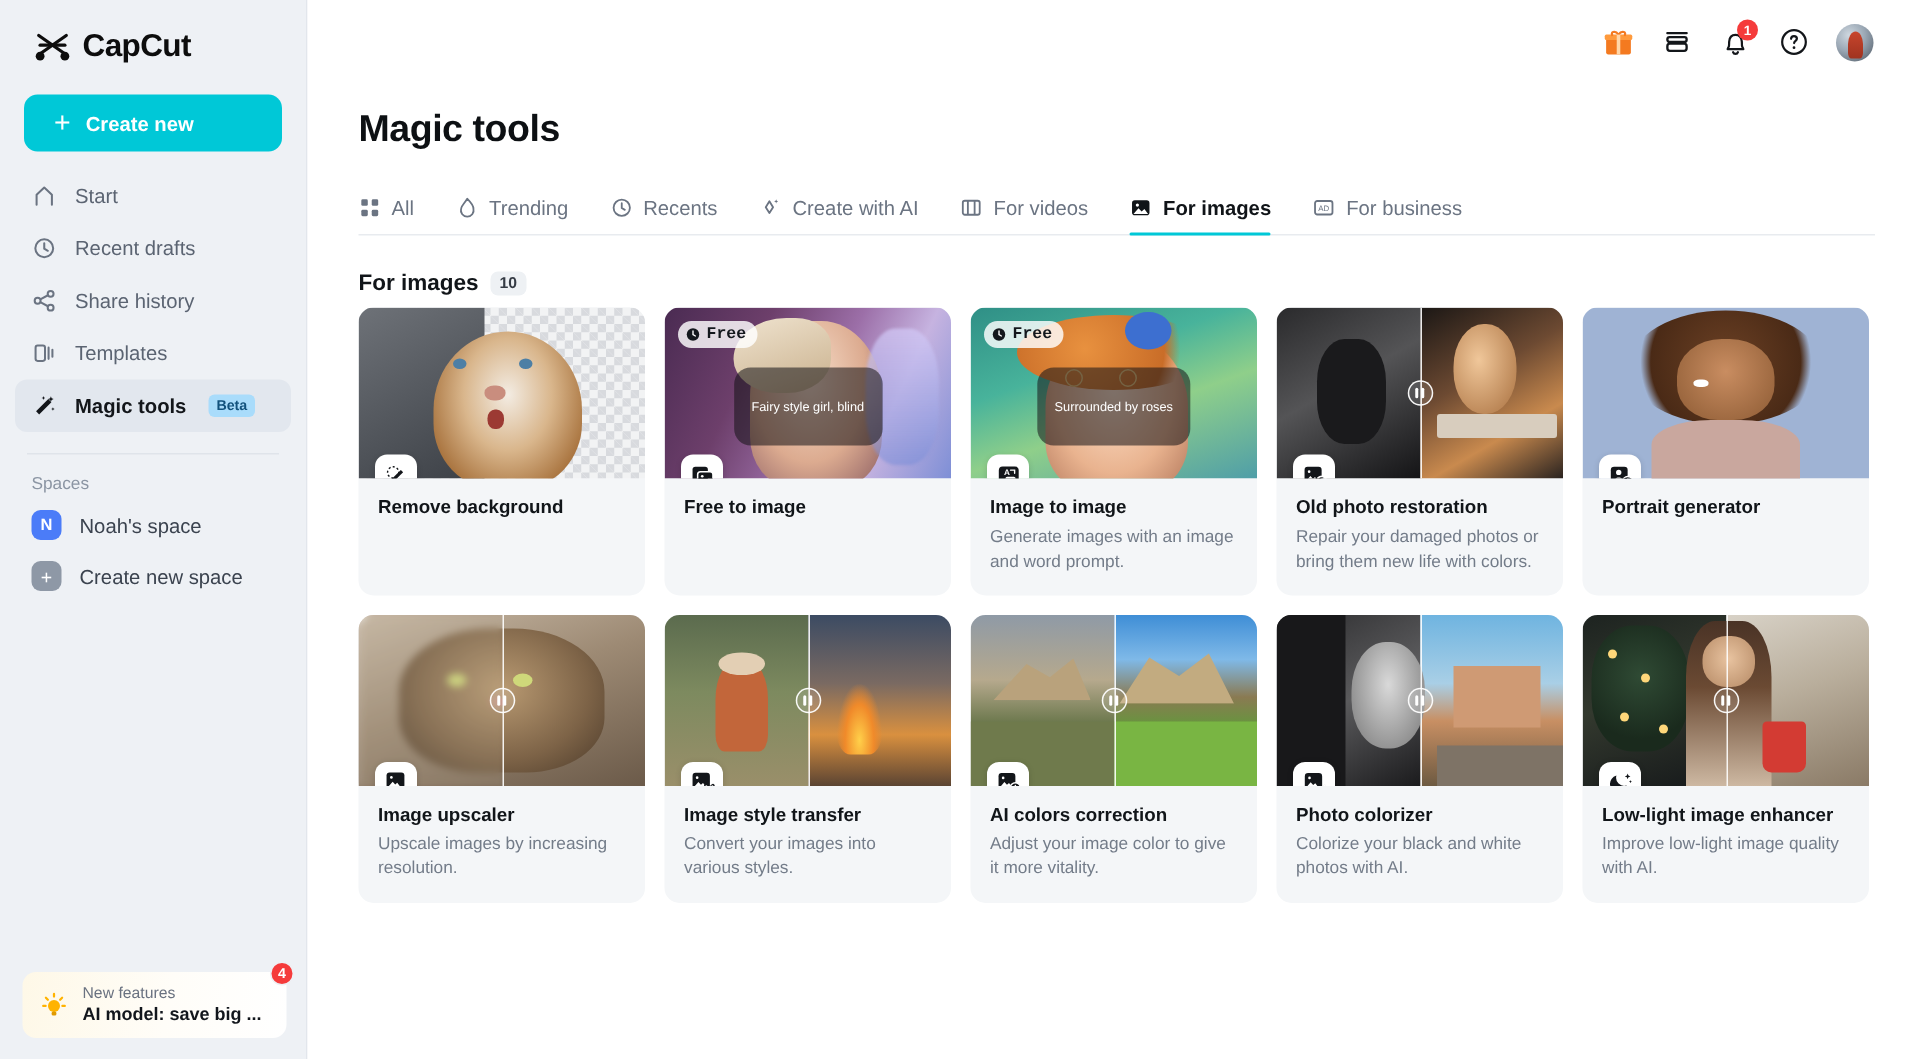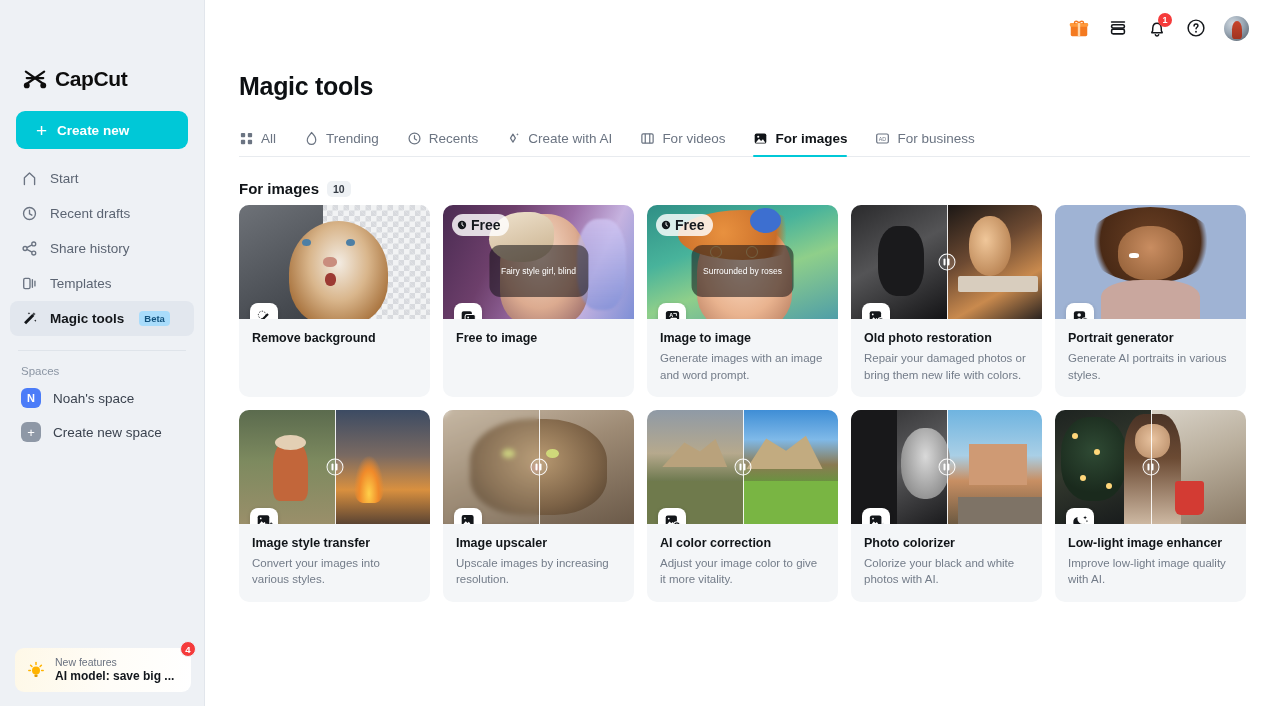--- a/index.html
+++ b/index.html
@@ -15,21 +15,20 @@
   .sidebar {
     width: 205px; height: 706px;
     background: #eef1f5;
     border-right: 1px solid #e2e6ec;
     position: relative;
     flex: 0 0 205px;
   }
   .logo-row {
     display: flex; align-items: center; gap: 7px;
     padding: 19px 0 0 22px;
-    margin-top: 48px;
   }
   .logo-mark { width: 26px; height: 22px; }
   .logo-text { font-size: 21px; font-weight: 700; color: #0d0d0d; letter-spacing: -0.4px; }
 
   .create-new {
     margin: 20px 16px 0 16px;
     height: 38px;
     background: #00c8d7;
     border-radius: 9px;
     display: flex; align-items: center; gap: 10px;
@@ -183,21 +182,21 @@
     z-index: 3;
   }
   .tool-badge svg { width: 17px; height: 17px; display:block; }
 
   .free-badge {
     position: absolute; left: 9px; top: 9px; z-index: 4;
     background: rgba(255,255,255,.82);
     border-radius: 11px;
     display: flex; align-items: center; gap: 4px;
     padding: 3px 8px 3px 5px;
-    font-size: 14px; color: #14181d; font-weight: 600;
+    font-size: 11px; color: #14181d; font-weight: 600; font-family: Liberation Mono, monospace;
   }
   .free-badge .clock { width: 10px; height: 10px; display:block; }
 
   .slider-handle {
     position: absolute; left: 50%; top: 50%;
     transform: translate(-50%,-50%);
     width: 17px; height: 17px; border-radius: 50%;
     border: 1.5px solid rgba(255,255,255,.95);
     background: rgba(255,255,255,.12);
     display: flex; align-items: center; justify-content: center;
@@ -559,46 +558,20 @@
               <rect x="2.2" y="2.6" width="13.2" height="13.4" rx="2.6" fill="#13161a"></rect>
               <circle cx="8.4" cy="7" r="2.1" fill="#fff"></circle>
               <path d="M4.4 14.6c.6-2.4 2.2-3.6 4-3.6s3.4 1.2 4 3.6z" fill="#fff"></path>
               <circle cx="15.4" cy="14" r="3.8" fill="#13161a" stroke="#fff" stroke-width="1.2"></circle>
               <path d="M15.4 12.2v3.6M13.6 14h3.6" stroke="#fff" stroke-width="1.2" stroke-linecap="round"></path>
             </svg>
           </div>
         </div>
         <div class="card-body">
           <div class="card-name">Portrait generator</div>
-          <div class="card-desc">Generate AI portraits in various styles.</div>
-        </div>
-      </div>
-
-      <div class="card">
-        <div class="card-media">
-          <div class="sc" style="width:50%;background:linear-gradient(180deg,#5b6b4e 0%,#7d8a5f 45%,#9a8f6a 100%);"></div>
-          <div class="sc" style="left:50%;width:50%;background:linear-gradient(180deg,#3c4b63 0%,#7a6a62 40%,#d9903f 70%,#5b4433 100%);"></div>
-          <div style="position:absolute;left:18%;top:26%;width:18%;height:54%;background:#c2663a;border-radius:42% 42% 18% 18%;"></div>
-          <div style="position:absolute;left:19%;top:22%;width:16%;height:13%;background:#e3cfb4;border-radius:50%;"></div>
-          <div style="position:absolute;left:60%;top:40%;width:16%;height:42%;background:radial-gradient(ellipse at 50% 80%,#ffd04a 0%,#f08a2a 45%,transparent 72%);border-radius:50% 50% 30% 30%;"></div>
-          <div class="slider-line"></div>
-          <div class="slider-handle"></div>
-          <div class="tool-badge">
-            <svg viewBox="0 0 20 20">
-              <rect x="2" y="2.6" width="13.6" height="12.4" rx="2.4" fill="#13161a"></rect>
-              <circle cx="5.6" cy="6.4" r="1.05" fill="#fff"></circle>
-              <path d="M3 13.9 L6.6 9.8 L8.6 11.9 L10.2 10.5 L12.8 13.9 Z" fill="#fff"></path>
-              <path d="M12.4 12.6 L18 17.4 M18 12.6 L12.4 17.4" stroke="#13161a" stroke-width="2.6" stroke-linecap="round"></path>
-              <path d="M12.8 13 L17.6 17 M17.6 13 L12.8 17" stroke="#fff" stroke-width="1.3" stroke-linecap="round"></path>
-            </svg>
-          </div>
-        </div>
-        <div class="card-body">
-          <div class="card-name">Image style transfer</div>
-          <div class="card-desc">Convert your images into various styles.</div>
         </div>
       </div>
 
       <div class="card">
         <div class="card-media">
           <div class="sc" style="background:linear-gradient(160deg,#c8b9a6 0%,#9d8a74 45%,#6b5a49 100%);"></div>
           <div style="position:absolute;left:14%;top:8%;width:72%;height:84%;background:radial-gradient(ellipse at 50% 42%,#b99a72 0%,#7d6347 60%,#4b3a2a 100%);border-radius:44% 44% 38% 38%;"></div>
           <div style="position:absolute;left:31%;top:34%;width:13px;height:9px;background:#cfd87a;border-radius:50%;"></div>
           <div style="position:absolute;left:54%;top:34%;width:13px;height:9px;background:#cfd87a;border-radius:50%;"></div>
           <div style="position:absolute;left:46%;top:48%;width:9px;height:6px;background:#c58a80;border-radius:45%;"></div>
@@ -615,40 +588,65 @@
           </div>
         </div>
         <div class="card-body">
           <div class="card-name">Image upscaler</div>
           <div class="card-desc">Upscale images by increasing resolution.</div>
         </div>
       </div>
 
       <div class="card">
         <div class="card-media">
+          <div class="sc" style="width:50%;background:linear-gradient(180deg,#5b6b4e 0%,#7d8a5f 45%,#9a8f6a 100%);"></div>
+          <div class="sc" style="left:50%;width:50%;background:linear-gradient(180deg,#3c4b63 0%,#7a6a62 40%,#d9903f 70%,#5b4433 100%);"></div>
+          <div style="position:absolute;left:18%;top:26%;width:18%;height:54%;background:#c2663a;border-radius:42% 42% 18% 18%;"></div>
+          <div style="position:absolute;left:19%;top:22%;width:16%;height:13%;background:#e3cfb4;border-radius:50%;"></div>
+          <div style="position:absolute;left:60%;top:40%;width:16%;height:42%;background:radial-gradient(ellipse at 50% 80%,#ffd04a 0%,#f08a2a 45%,transparent 72%);border-radius:50% 50% 30% 30%;"></div>
+          <div class="slider-line"></div>
+          <div class="slider-handle"></div>
+          <div class="tool-badge">
+            <svg viewBox="0 0 20 20">
+              <rect x="2" y="2.6" width="13.6" height="12.4" rx="2.4" fill="#13161a"></rect>
+              <circle cx="5.6" cy="6.4" r="1.05" fill="#fff"></circle>
+              <path d="M3 13.9 L6.6 9.8 L8.6 11.9 L10.2 10.5 L12.8 13.9 Z" fill="#fff"></path>
+              <path d="M12.4 12.6 L18 17.4 M18 12.6 L12.4 17.4" stroke="#13161a" stroke-width="2.6" stroke-linecap="round"></path>
+              <path d="M12.8 13 L17.6 17 M17.6 13 L12.8 17" stroke="#fff" stroke-width="1.3" stroke-linecap="round"></path>
+            </svg>
+          </div>
+        </div>
+        <div class="card-body">
+          <div class="card-name">Image style transfer</div>
+          <div class="card-desc">Convert your images into various styles.</div>
+        </div>
+      </div>
+
+      <div class="card">
+        <div class="card-media">
           <div class="sc" style="width:50%;background:linear-gradient(180deg,#8f9aa6 0%,#b6a98d 38%,#6f7a50 62%,#8a8f63 100%);"></div>
           <div class="sc" style="left:50%;width:50%;background:linear-gradient(180deg,#3f8ed6 0%,#7fb9e8 26%,#8a7a52 48%,#5f9b3a 68%,#8fc04e 100%);"></div>
           <div style="position:absolute;left:8%;top:24%;width:34%;height:26%;background:#b9a27c;clip-path:polygon(0% 100%,34% 18%,58% 48%,82% 6%,100% 100%);"></div>
           <div style="position:absolute;left:52%;top:22%;width:40%;height:30%;background:#c2ab80;clip-path:polygon(0% 100%,26% 10%,52% 46%,78% 2%,100% 100%);"></div>
           <div style="position:absolute;left:0;top:62%;width:50%;height:38%;background:#6f7a4c;"></div>
           <div style="position:absolute;left:50%;top:62%;width:50%;height:38%;background:#79b543;"></div>
           <div class="slider-line"></div>
           <div class="slider-handle"></div>
           <div class="tool-badge">
             <svg viewBox="0 0 20 20">
               <rect x="2" y="2.8" width="13.2" height="12.2" rx="2.4" fill="#13161a"></rect>
               <circle cx="5.6" cy="6.6" r="1.05" fill="#fff"></circle>
               <path d="M3 14 L6.6 9.9 L8.6 12 L10.2 10.6 L12.8 14 Z" fill="#fff"></path>
               <circle cx="15.2" cy="14.4" r="4" fill="#13161a" stroke="#fff" stroke-width="1.2"></circle>
               <path d="M15.2 12.6v3.6M13.4 14.4h3.6" stroke="#fff" stroke-width="1.2" stroke-linecap="round"></path>
             </svg>
           </div>
         </div>
         <div class="card-body">
-          <div class="card-name">AI color correction</div>
+          <div class="card-name">AI colors correction</div>
           <div class="card-desc">Adjust your image color to give it more vitality.</div>
         </div>
       </div>
 
       <div class="card">
         <div class="card-media">
           <div class="sc" style="width:50%;background:linear-gradient(150deg,#2b2b2d 0%,#5a5a5c 50%,#1b1b1d 100%);"></div>
           <div class="sc" style="left:50%;width:50%;background:linear-gradient(180deg,#6fb4e0 0%,#a9cfe6 40%,#c88f63 62%,#6d5a42 100%);"></div>
           <div style="position:absolute;left:0;top:0;width:24%;height:100%;background:#18181a;"></div>
           <div style="position:absolute;left:26%;top:16%;width:26%;height:62%;background:radial-gradient(ellipse at 50% 40%,#d9d9d9,#777);border-radius:46%;"></div>

